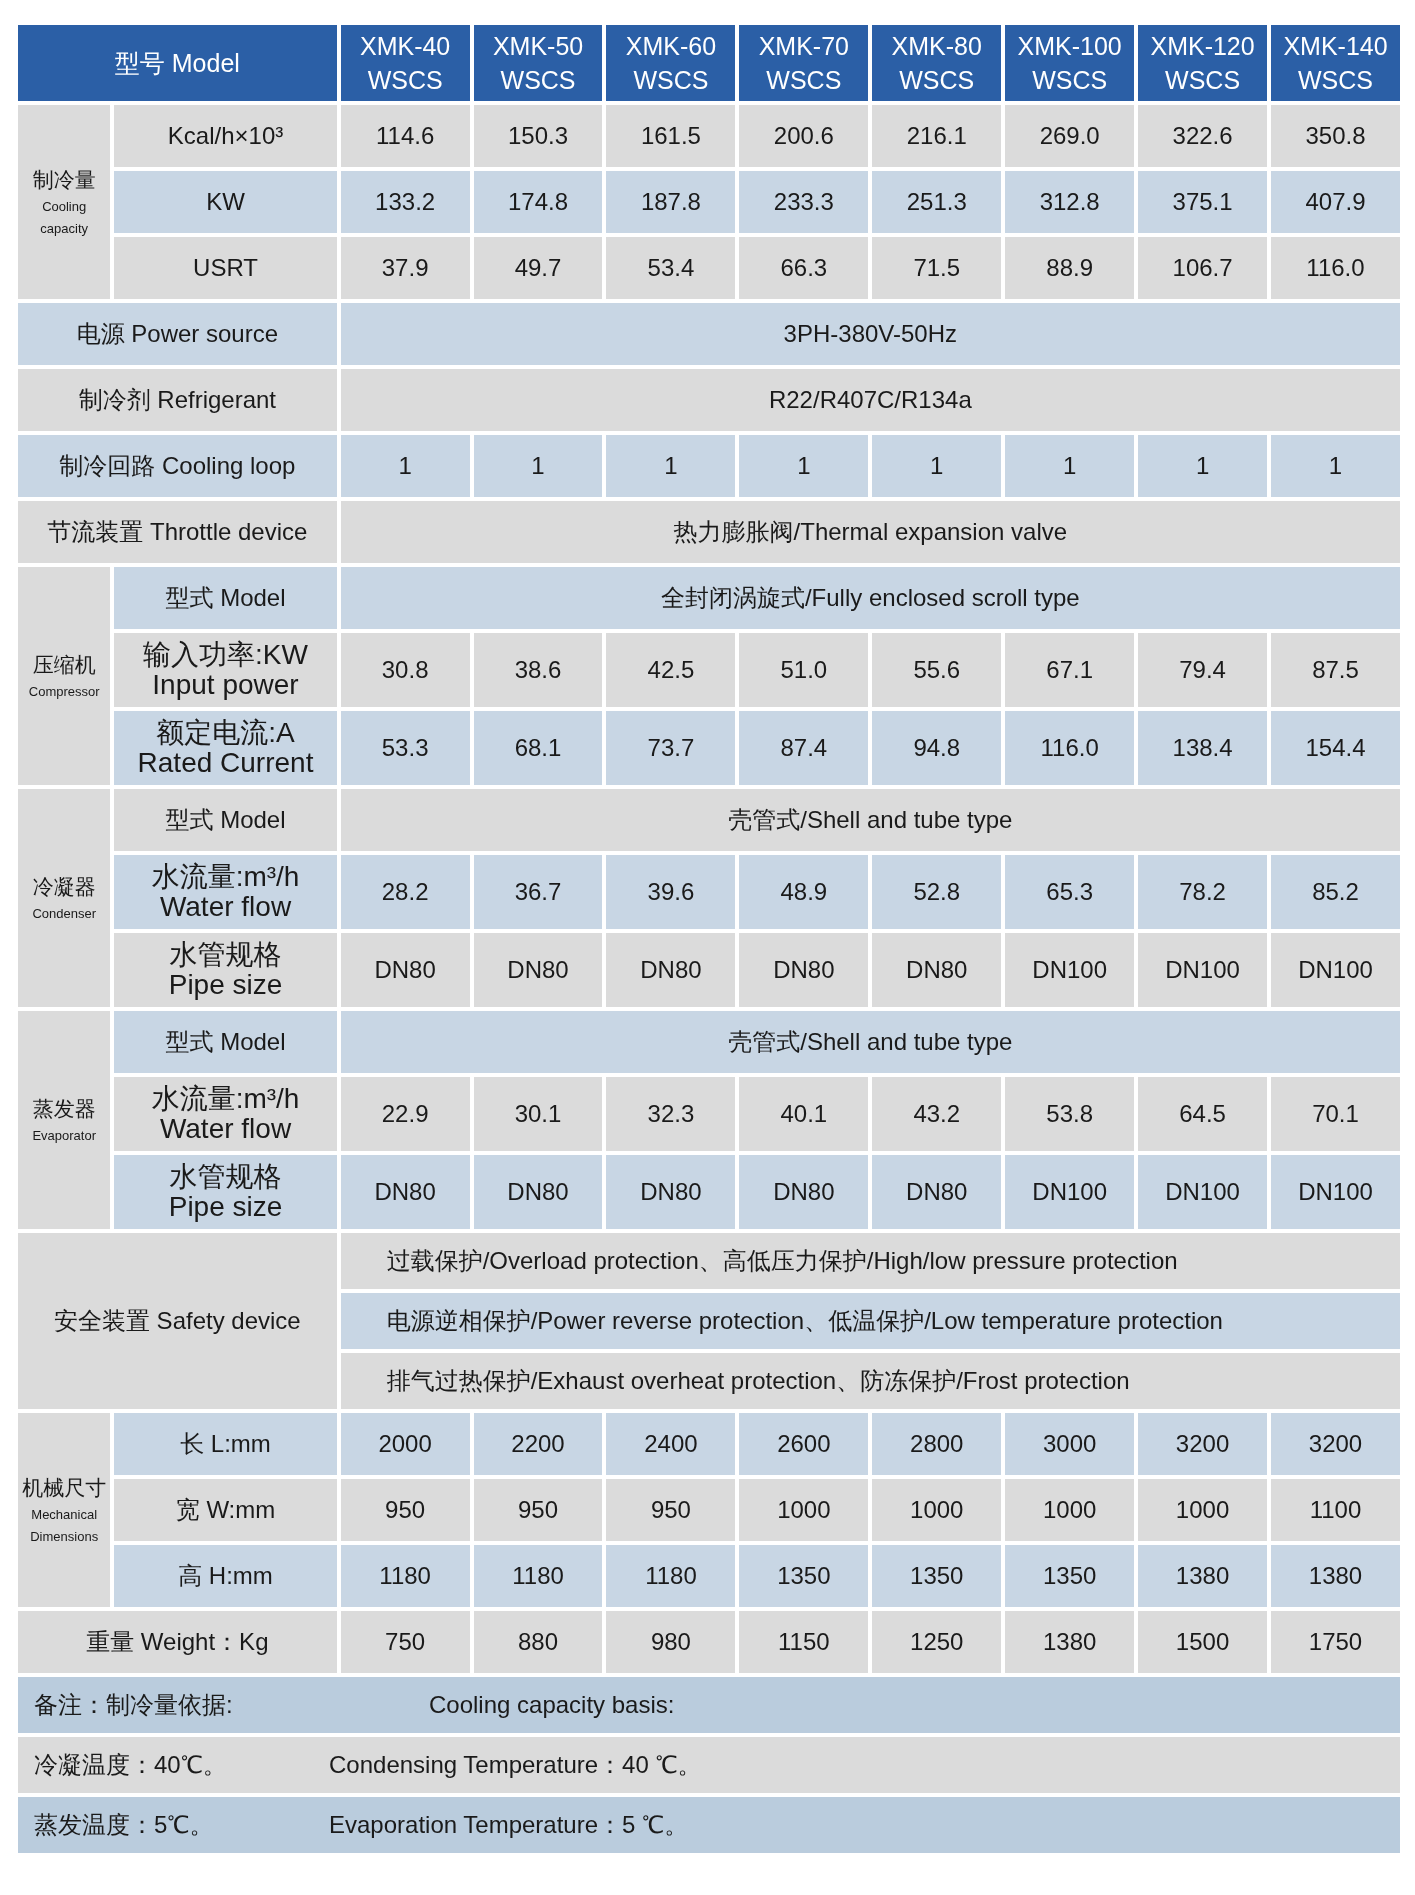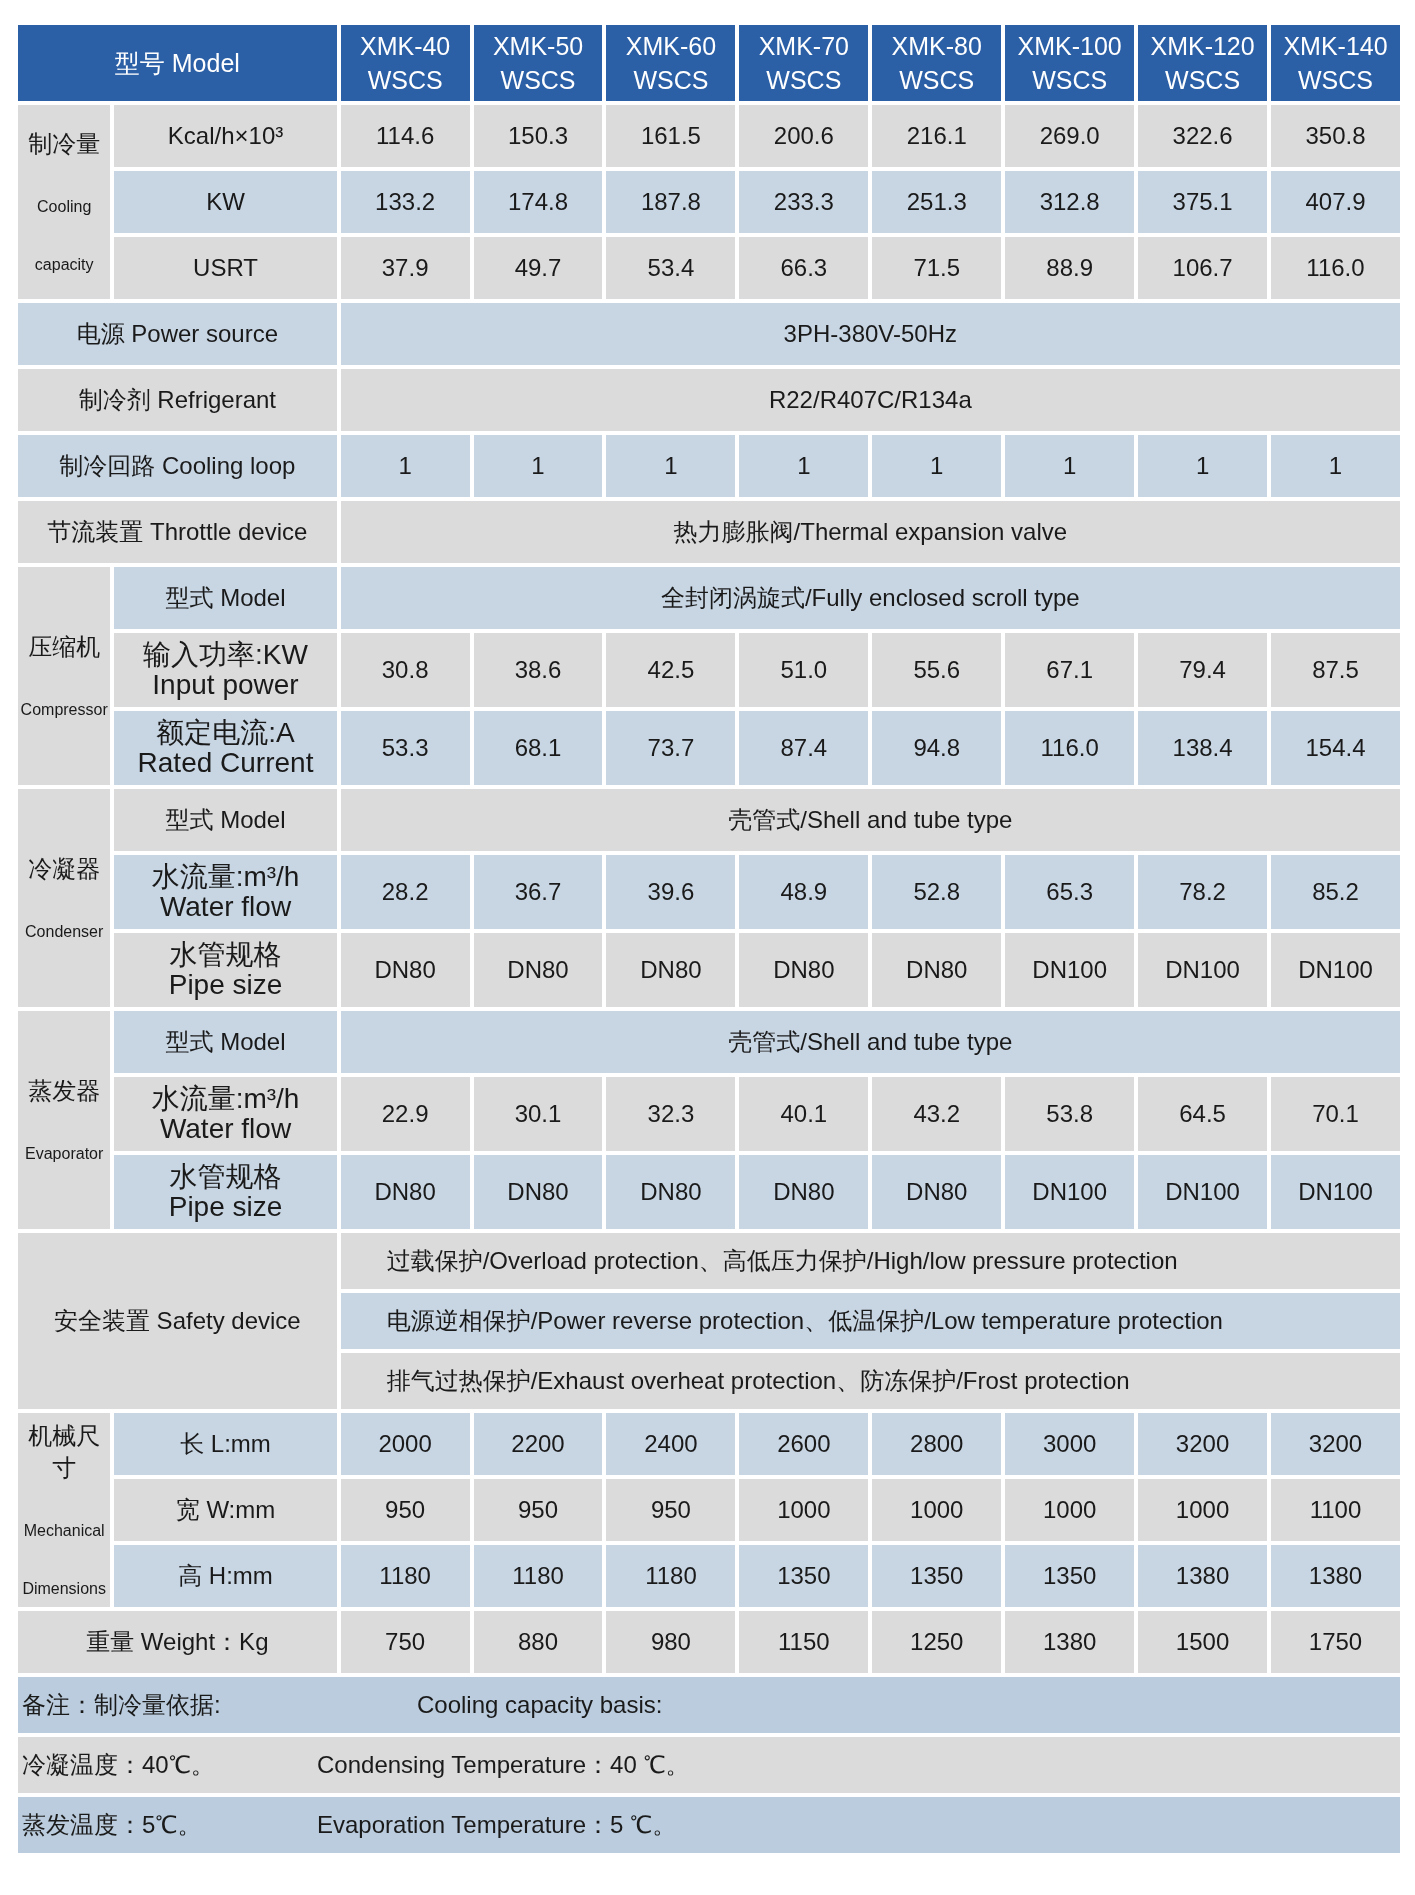--- a/index.html
+++ b/index.html
@@ -18,24 +18,24 @@
   td{
     text-align:center; vertical-align:middle; padding:2px 2px;
     font-size:24px; line-height:30px; overflow:hidden;
   }
   td.hd{background:var(--header_blue); color:var(--header_text); font-size:25px; line-height:34px;}
   td.g{background:var(--row_gray);}
   td.b{background:var(--row_blue);}
   td.nb{background:var(--notes_blue);}
   tr.hh{height:76px;} tr.h1{height:62px;} tr.h2{height:74px;}
   tr.hs{height:56px;} tr.hn{height:56px;}
-  .en-small{font-size:16px; line-height:22px;margin-top:36px;}
-  .cat .cn{font-size:24px; line-height:32px;}
+  .en-small{font-size:13px; line-height:22px;}
+  .cat .cn{font-size:21px; line-height:32px;}
   td.left{text-align:left; padding-left:46px;}
-  td.notes{text-align:left; padding-left:4px;}
+  td.notes{text-align:left; padding-left:16px;}
   .note-a{display:inline-block; width:395px;}
   .note-a.indent{width:295px;}
   .two-line{font-size:28px; line-height:30px;}
 </style>
 </head>
 <body>
 
 <table class="spec">
   <colgroup>
     <col style="width:91px">

